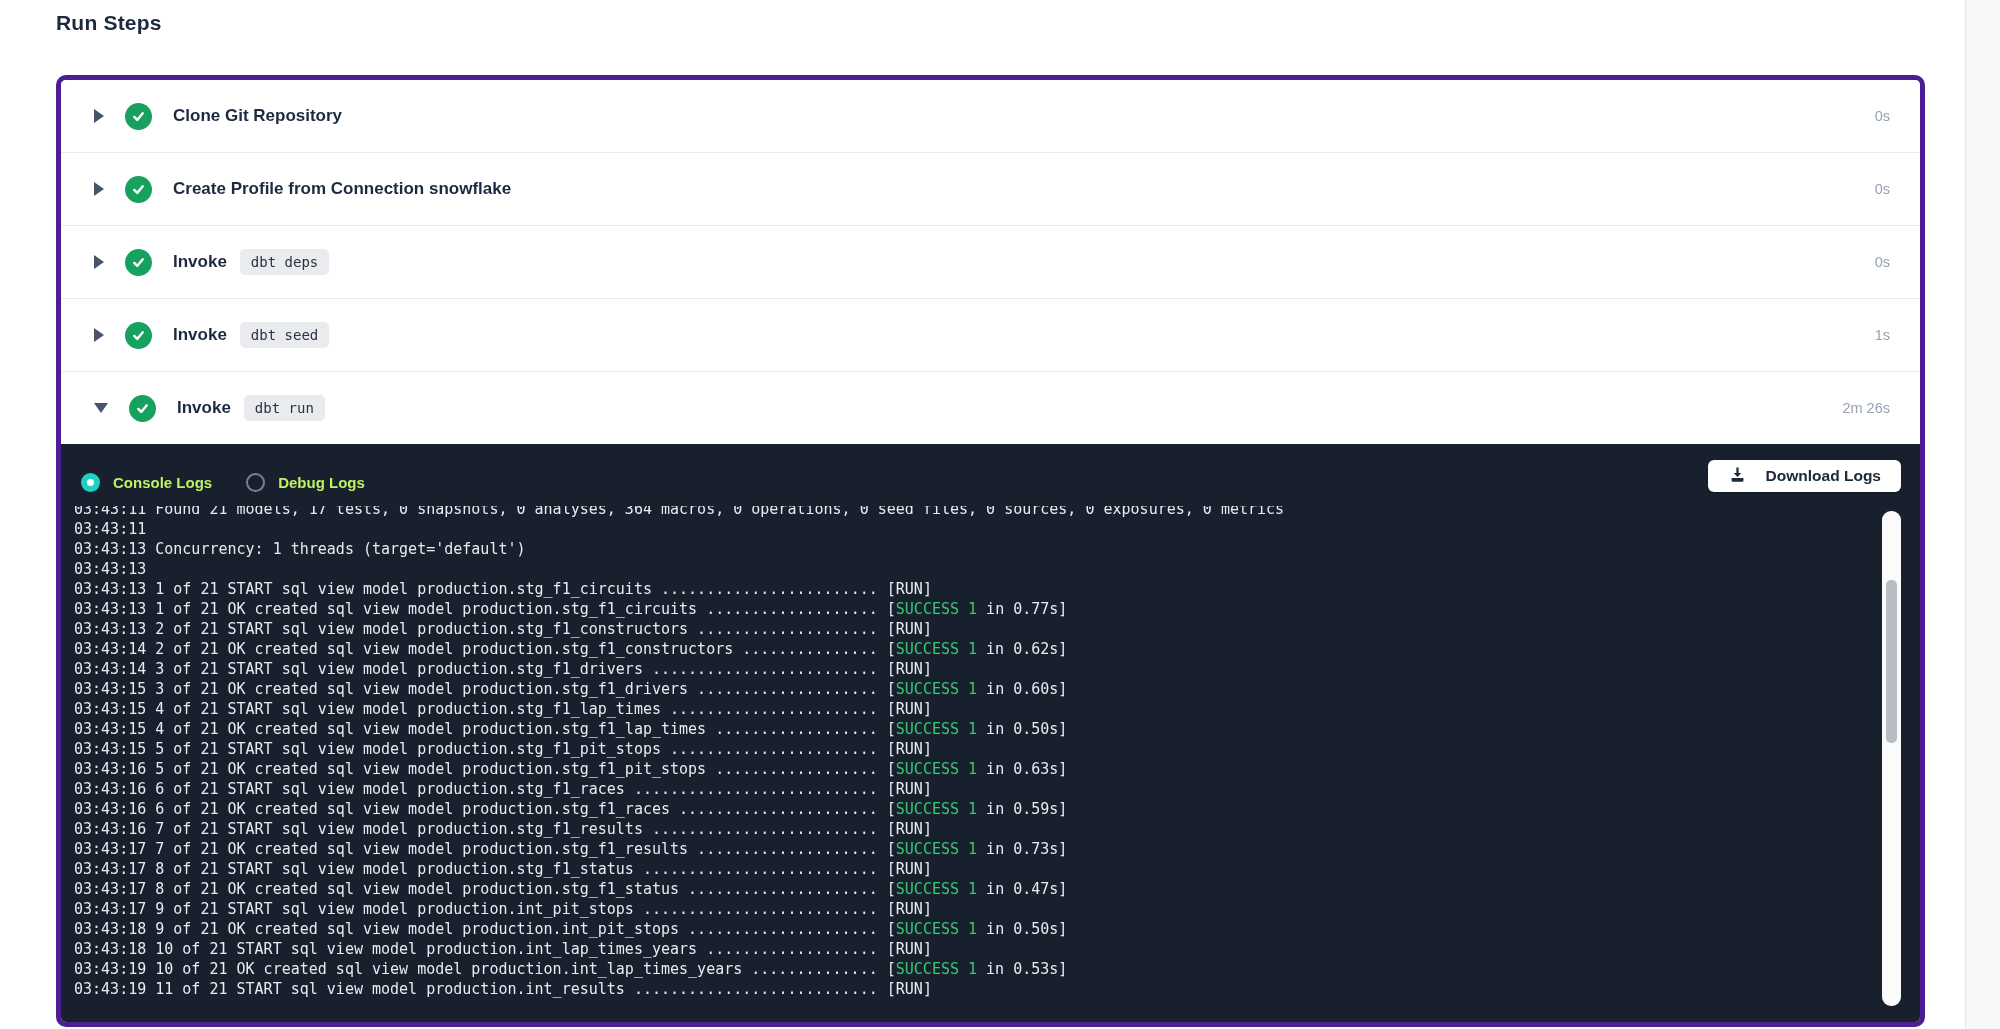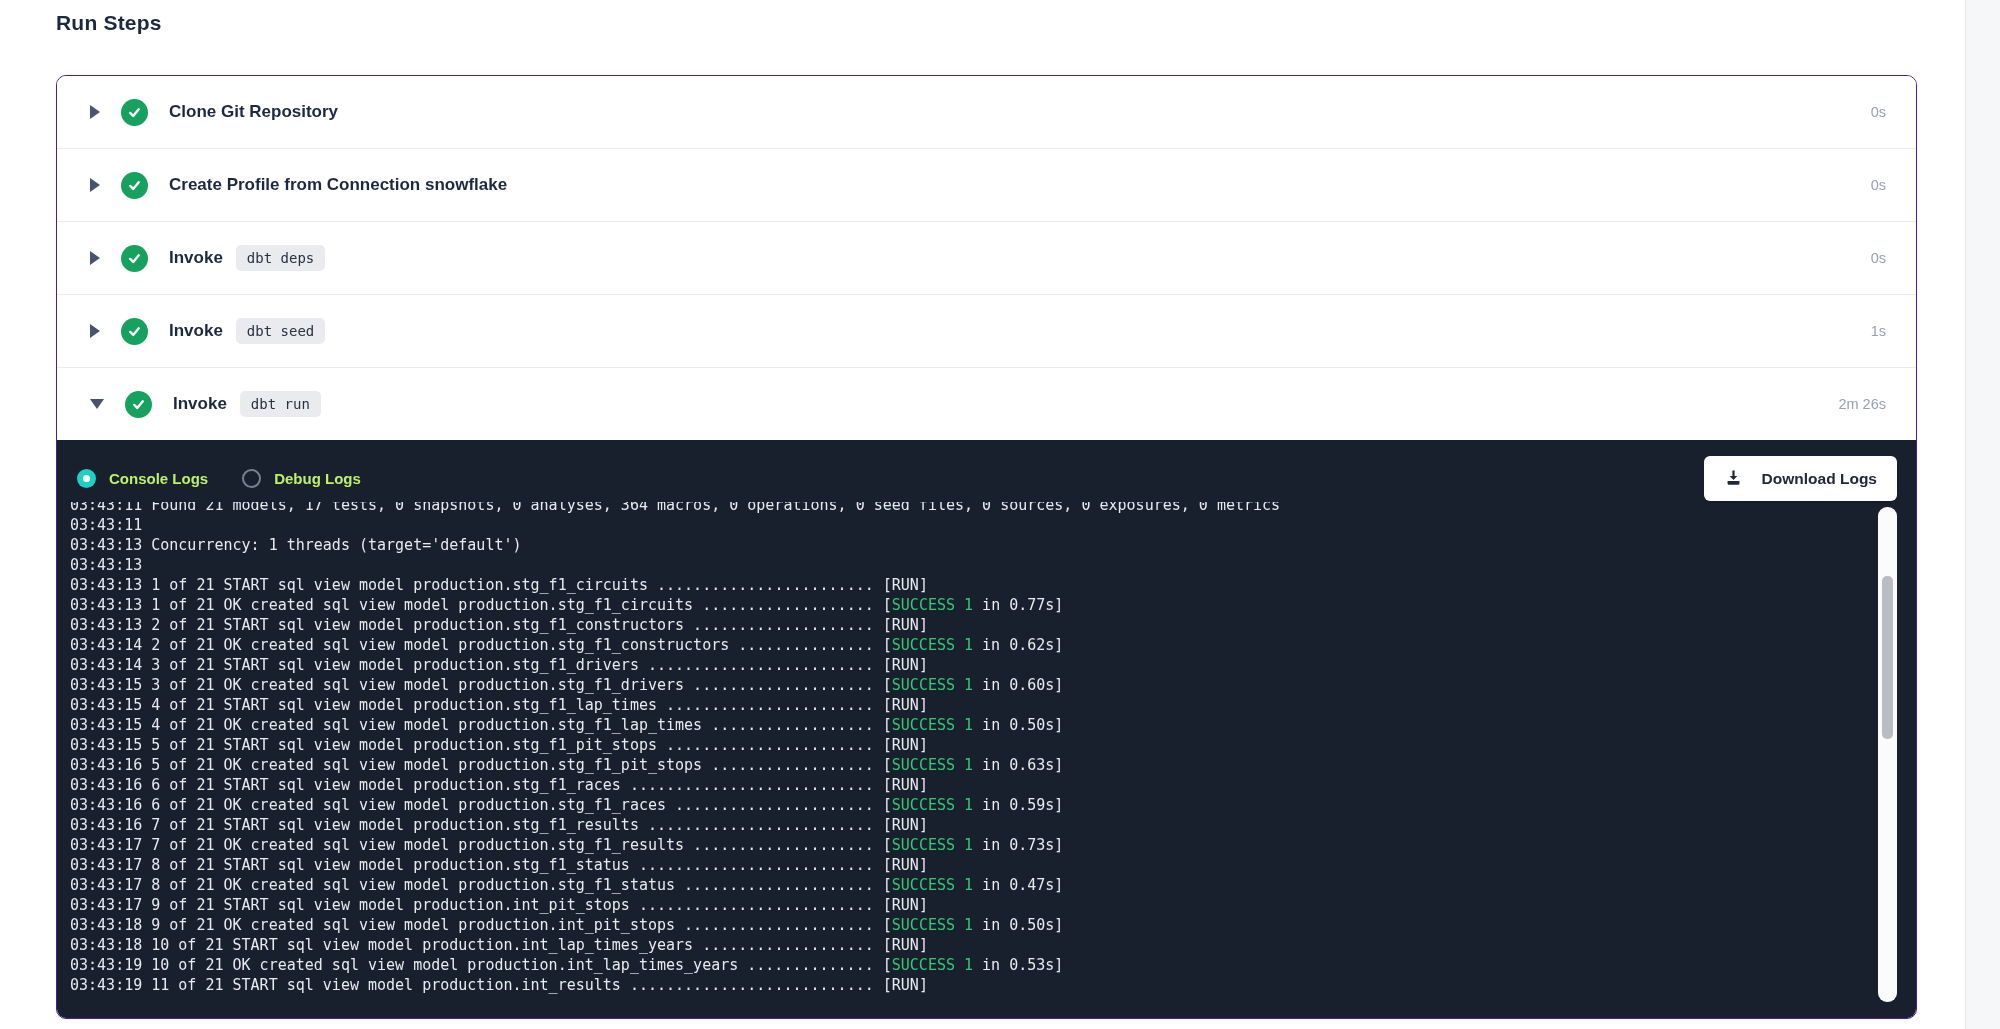--- a/index.html
+++ b/index.html
@@ -1,20 +1,20 @@
 <!DOCTYPE html>
 <html><head>
 <meta charset="utf-8">
 <style>
   html,body{margin:0;padding:0;background:#ffffff;}
   .canvas{position:relative;width:2000px;height:1029px;background:#ffffff;overflow:hidden;
           font-family:"Liberation Sans",sans-serif;-webkit-font-smoothing:antialiased;}
   .page-heading{position:absolute;left:56px;top:11px;font-size:21px;font-weight:700;color:#1c2940;letter-spacing:.2px;}
 
-  .card{position:absolute;left:56px;top:75px;width:1859px;border:1px solid #4c1d95;border-radius:10px;
+  .card{position:absolute;left:56px;top:75px;width:1859px;border:5px solid #4c1d95;border-radius:10px;
         overflow:hidden;background:#fff;box-shadow:0 1px 2px rgba(25,35,55,.05);}
   .step-row{height:72px;display:flex;align-items:center;background:#fff;cursor:pointer;}
   .step-row + .step-row{border-top:1px solid #e9ebee;}
   .chevron{margin-left:33px;width:0;height:0;flex:none;}
   .chevron.right{border-left:10px solid #47546b;border-top:7px solid transparent;border-bottom:7px solid transparent;}
   .chevron.down{border-top:10px solid #47546b;border-left:7px solid transparent;border-right:7px solid transparent;}
   .check{width:27px;height:27px;border-radius:50%;background:#17a15f;margin-left:21px;flex:none;
          display:flex;align-items:center;justify-content:center;}
   .check svg{display:block;}
   .step-title{margin-left:21px;font-size:17px;font-weight:700;color:#1c2940;}
@@ -25,21 +25,21 @@
   .log-panel{position:relative;background:#18202e;height:578px;}
   .radio-group{position:absolute;left:20px;top:16px;height:45px;display:flex;align-items:center;}
   .radio-opt{display:flex;align-items:center;cursor:pointer;}
   .radio-opt + .radio-opt{margin-left:34px;}
   .radio-dot{width:19px;height:19px;border-radius:50%;flex:none;position:relative;box-sizing:border-box;}
   .radio-dot.sel{background:#1dd1c3;}
   .radio-dot.sel::after{content:"";position:absolute;left:6px;top:6px;width:7px;height:7px;border-radius:50%;background:#ffffff;}
   .radio-dot.unsel{border:2.5px solid #76808f;background:transparent;}
   .radio-label{margin-left:13px;font-size:15px;font-weight:700;color:#bef264;}
 
-  .download-btn{position:absolute;right:19px;top:16px;height:45px;background:#ffffff;border:none;border-radius:6px;
+  .download-btn{position:absolute;right:19px;top:16px;height:32px;background:#ffffff;border:none;border-radius:6px;
                 display:flex;align-items:center;padding:0 20px;cursor:pointer;box-shadow:0 1px 2px rgba(0,0,0,.25);gap:8px;}
   .download-btn .dl-label{margin-left:11px;font-size:15.5px;font-weight:700;color:#20293a;font-family:"Liberation Sans",sans-serif;}
 
   .log-body{position:absolute;left:13px;right:44px;top:62px;height:512px;overflow:hidden;
             font-family:"DejaVu Sans Mono",monospace;font-size:15px;line-height:20px;color:#e8ebef;}
   .log-scroll{margin-top:-7px;}
   .log-line{white-space:pre;height:20px;}
   .lt{padding-right:9px;text-align:right;}
   .lgrn{color:#36c873;}
 

